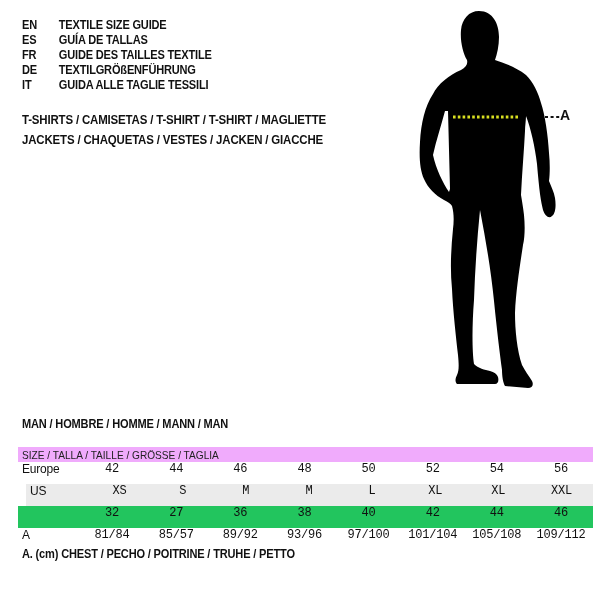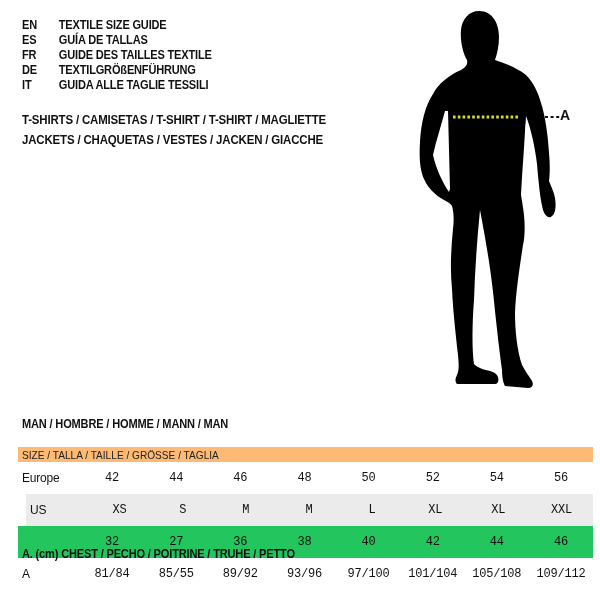--- a/index.html
+++ b/index.html
@@ -25,21 +25,21 @@
   .measure-a{position:absolute;left:162px;top:102px;font-size:14px;font-weight:600;}
 
   
   .man-line{left:22px;top:416px;font-size:13px;font-weight:bold;letter-spacing:-0.2px;
             transform:scaleX(0.85);transform-origin:0 0;white-space:nowrap;}
 
   
   .size-table{left:18px;top:447px;width:575px;font-size:12px;}
   .t-header{height:15px;display:flex;align-items:center;padding-left:4px;font-size:11.5px;color:#222;}
   .t-header span{transform:scaleX(0.88);transform-origin:0 0;white-space:nowrap;}
-  .t-row{display:flex;height:32px;align-items:center;}
+  .t-row{display:flex;height:22px;align-items:flex-start;}
   .t-label{width:58px;flex:none;padding-left:4px;letter-spacing:-0.2px;}
   .t-cell{flex:1;text-align:center;letter-spacing:-0.2px;font-family:Liberation Mono, monospace;}
 
   
   .footnote{left:22px;top:546px;font-size:13px;font-weight:bold;letter-spacing:-0.2px;
             transform:scaleX(0.85);transform-origin:0 0;white-space:nowrap;}
 </style>
 </head>
 <body>
 
@@ -96,21 +96,21 @@
       C45,178 38,164 35,150 C38,136 43,121 47,106 Z"></path>
     <line x1="55" y1="112" x2="121" y2="112" stroke="#d9e021" stroke-width="3" stroke-dasharray="2.6 2.2"></line>
     <line x1="147" y1="112" x2="165" y2="112" stroke="#111111" stroke-width="2" stroke-dasharray="3 2.6"></line>
   </svg>
   <div class="measure-a">A</div>
 </div>
 
 <div class="abs man-line">MAN / HOMBRE / HOMME / MANN / MAN</div>
 
 <div class="abs size-table">
-  <div class="t-header" style="background: #fdba74;">
+  <div class="t-header" style="background: #f0abfc;">
     <span>SIZE / TALLA / TAILLE / GRÖSSE / TAGLIA</span>
   </div>
   <div>
       <div class="t-row">
         <div class="t-label">Europe</div>
         <div class="t-cell">42</div>
         <div class="t-cell">44</div>
         <div class="t-cell">46</div>
         <div class="t-cell">48</div>
         <div class="t-cell">50</div>
@@ -136,21 +136,21 @@
         <div class="t-cell">36</div>
         <div class="t-cell">38</div>
         <div class="t-cell">40</div>
         <div class="t-cell">42</div>
         <div class="t-cell">44</div>
         <div class="t-cell">46</div>
       </div>
       <div class="t-row">
         <div class="t-label">A</div>
         <div class="t-cell">81/84</div>
-        <div class="t-cell">85/55</div>
+        <div class="t-cell">85/57</div>
         <div class="t-cell">89/92</div>
         <div class="t-cell">93/96</div>
         <div class="t-cell">97/100</div>
         <div class="t-cell">101/104</div>
         <div class="t-cell">105/108</div>
         <div class="t-cell">109/112</div>
       </div>
     </div>
 </div>
 

